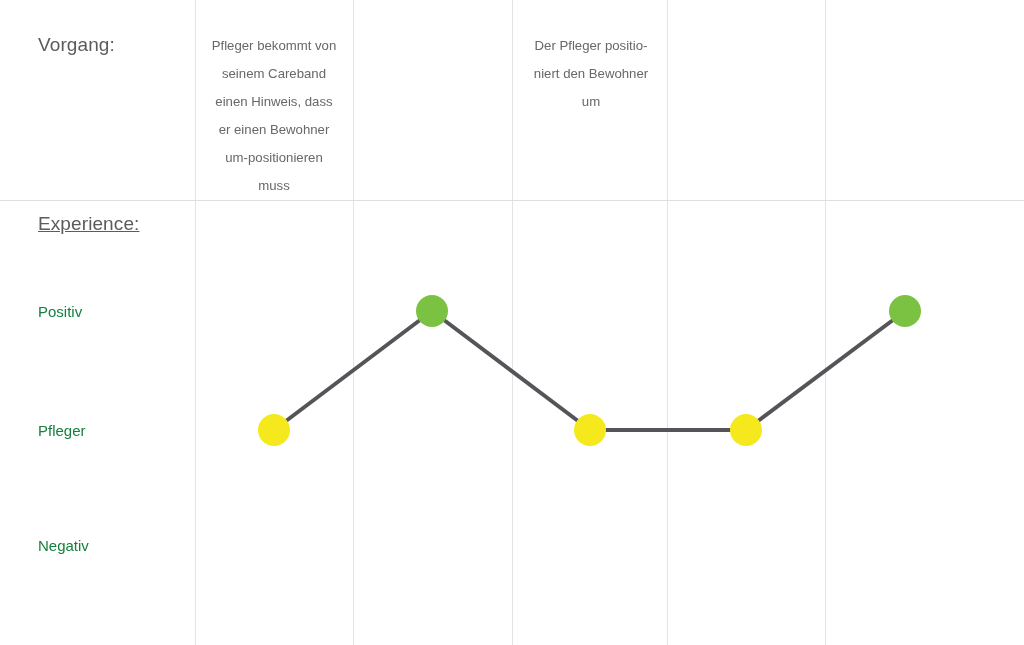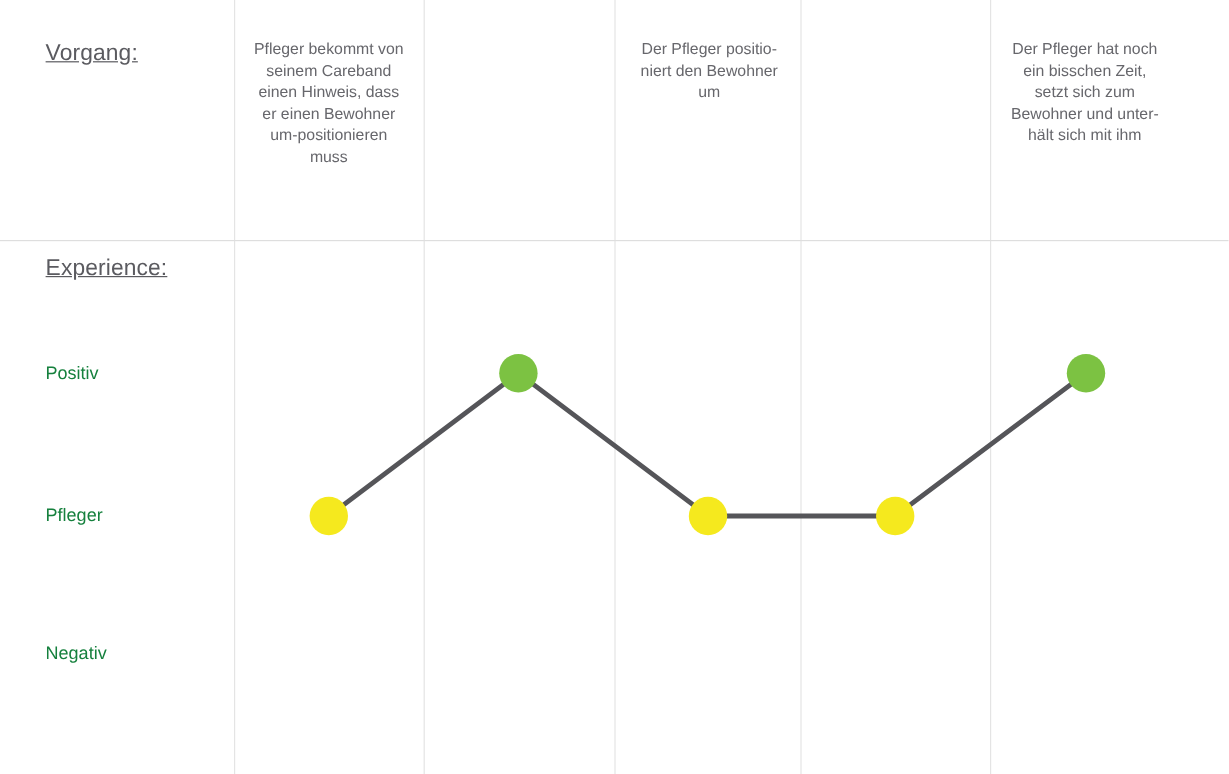--- a/index.html
+++ b/index.html
@@ -37,33 +37,33 @@
 
   
   .row-label {
     position: absolute;
     color: #5b5b60;
     font-size: 19px;
     font-weight: 400;
     letter-spacing: .1px;
     white-space: nowrap;
   }
-  #vorgang-label { left: 38px; top: 34px; text-decoration: underline; }
+  #vorgang-label { left: 38px; top: 34px; }
   #experience-label { left: 38px; top: 213px; text-decoration: underline; }
 
   .step-cell {
     position: absolute;
     top: 32px;
     width: 158px;
     box-sizing: border-box;
     padding: 0 14px;
     text-align: center;
     color: #67676c;
     font-size: 13.2px;
-    line-height: 18px;
+    line-height: 28px;
     font-weight: 400;
   }
 
   
   .axis-label {
     position: absolute;
     left: 38px;
     color: #15803d;
     font-size: 15px;
     font-weight: 400;
@@ -101,21 +101,20 @@
   <div class="v-divider" style="left:825px"></div>
 
   <div class="h-divider" style="top:200px"></div>
 
   <div id="vorgang-label" class="row-label">Vorgang:</div>
 
   <div id="experience-label" class="row-label">Experience:</div>
 
   <div class="step-cell" style="left:195px">Pfleger bekommt von seinem Careband einen Hinweis, dass er einen Bewohner um-positionieren muss</div>
   <div class="step-cell" style="left:512px">Der Pfleger positio-niert den Bewohner um</div>
-  <div class="step-cell" style="left:825px">Der Pfleger hat noch ein bisschen Zeit, setzt sich zum Bewohner und unter-hält sich mit ihm</div>
 
   <div class="axis-label" style="top:311px">Positiv</div>
   <div class="axis-label" style="top:430px">Pfleger</div>
   <div class="axis-label" style="top:545px">Negativ</div>
 
   <svg id="experience-chart" viewBox="0 0 1024 645">
     <polyline id="journey-polyline" class="journey-line" points="274,430 432,311 590,430 746,430 905,311"></polyline>
     <g id="journey-points">
         <circle cx="274" cy="430" r="16" fill="#f5e91e"></circle>
         <circle cx="432" cy="311" r="16" fill="#7cc242"></circle>

